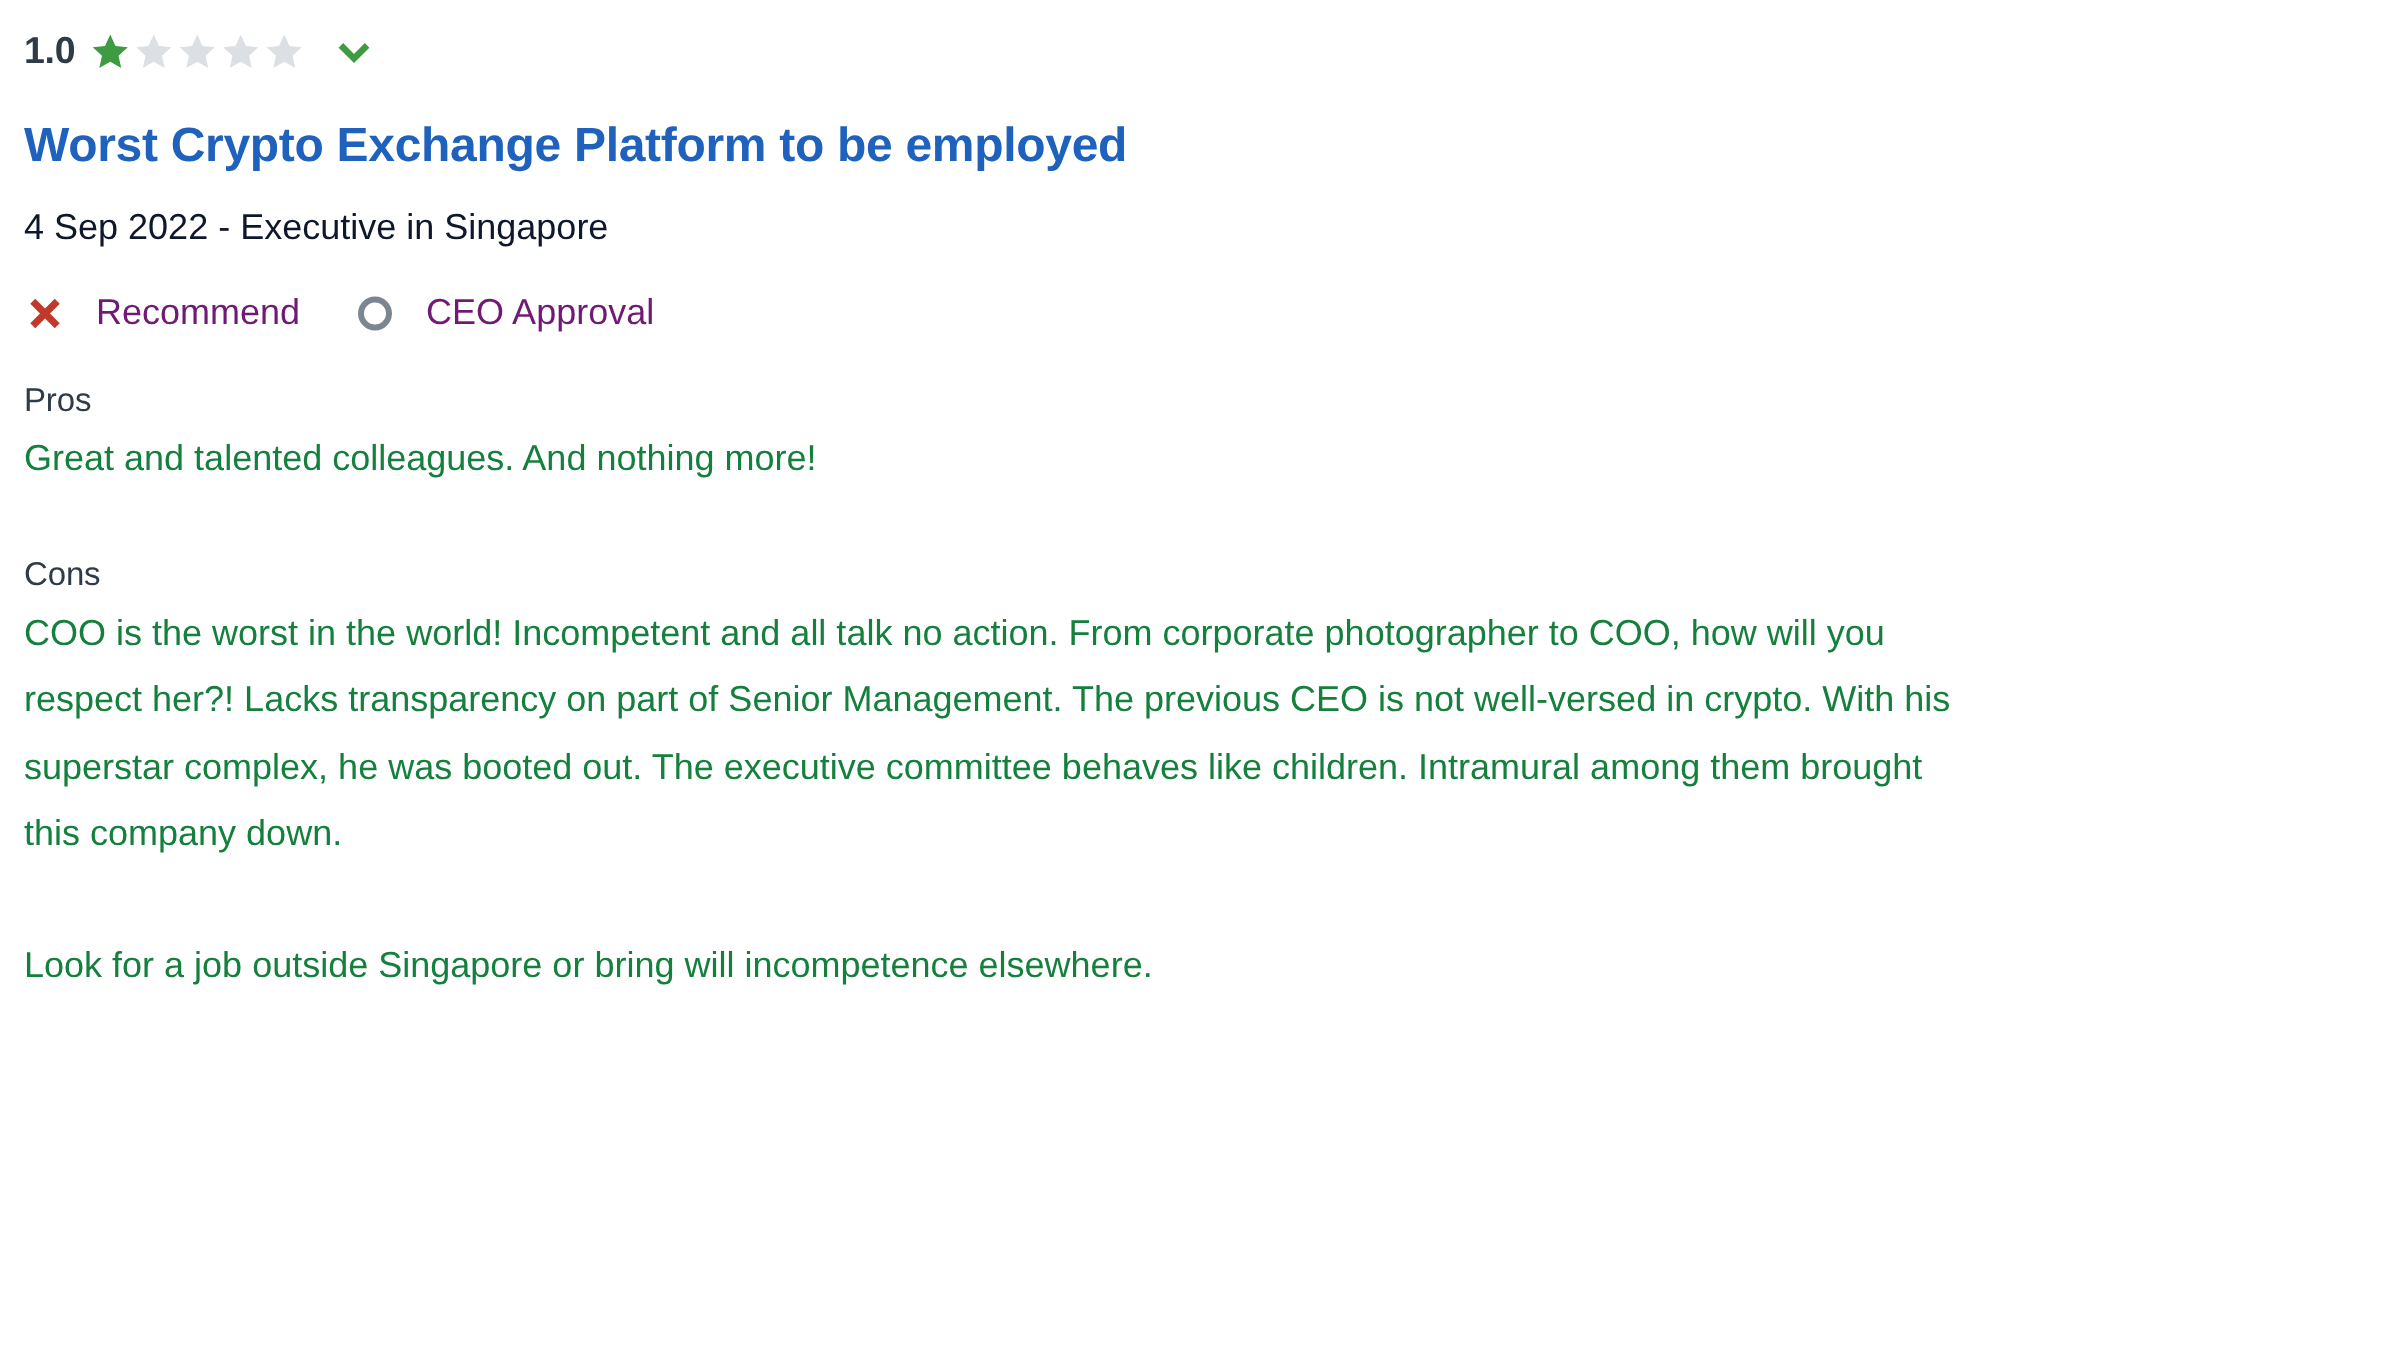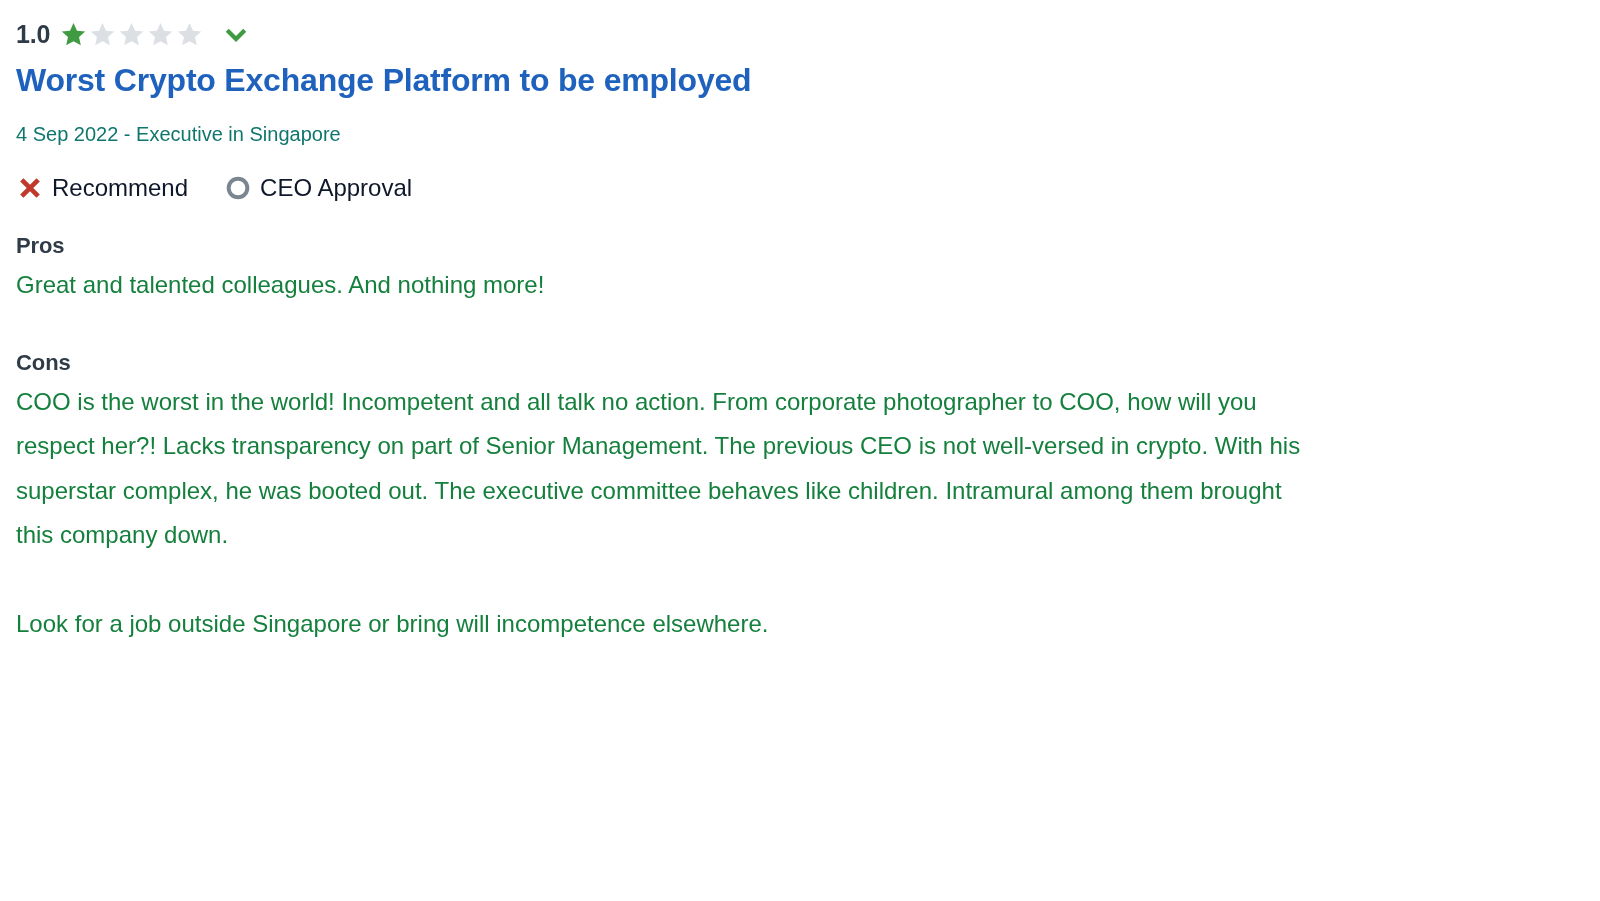--- a/index.html
+++ b/index.html
@@ -55,65 +55,65 @@
   .employment {
     font-size: 24px;
     color: #44505e;
     margin-top: 24px;
     line-height: 1.2;
   }
   .review-title {
     font-size: 32px;
     font-weight: 700;
     color: #1f62bd;
-    margin-top: 6px;
+    margin-top: 22px;
     line-height: 1.25;
     letter-spacing: -0.2px;
     cursor: pointer;
     display: inline-block;
   }
   .review-date {
-    font-size: 20px;
-    color: #0f766e;
+    font-size: 24px;
+    color: #0f172a;
     margin-top: 22px;
     line-height: 1.2;
   }
 
   
   .badges {
     display: flex;
     align-items: center;
     margin-top: 28px;
     gap: 36px;
   }
   .badge {
     display: flex;
     align-items: center;
-    gap: 8px;
-    font-size: 24px;
-    color: #0f172a;
+    gap: 20px;
+    font-size: 24px;
+    color: #701a75;
     line-height: 1.2;
   }
   .badge-icon {
     width: 28px;
     height: 28px;
     display: block;
     flex: none;
   }
 
   
   .section {
     margin-top: 30px;
   }
   .section.cons { margin-top: 42px; }
   .section.advice { margin-top: 44px; }
 
   .section-label {
     font-size: 22px;
-    font-weight: 700;
+    font-weight: 400;
     color: #2f3b47;
     line-height: 1.2;
     letter-spacing: -0.1px;
   }
   .section-body {
     font-size: 24px;
     color: #15803d;
     line-height: 1.85;
     margin-top: 4px;
     max-width: 1530px;

